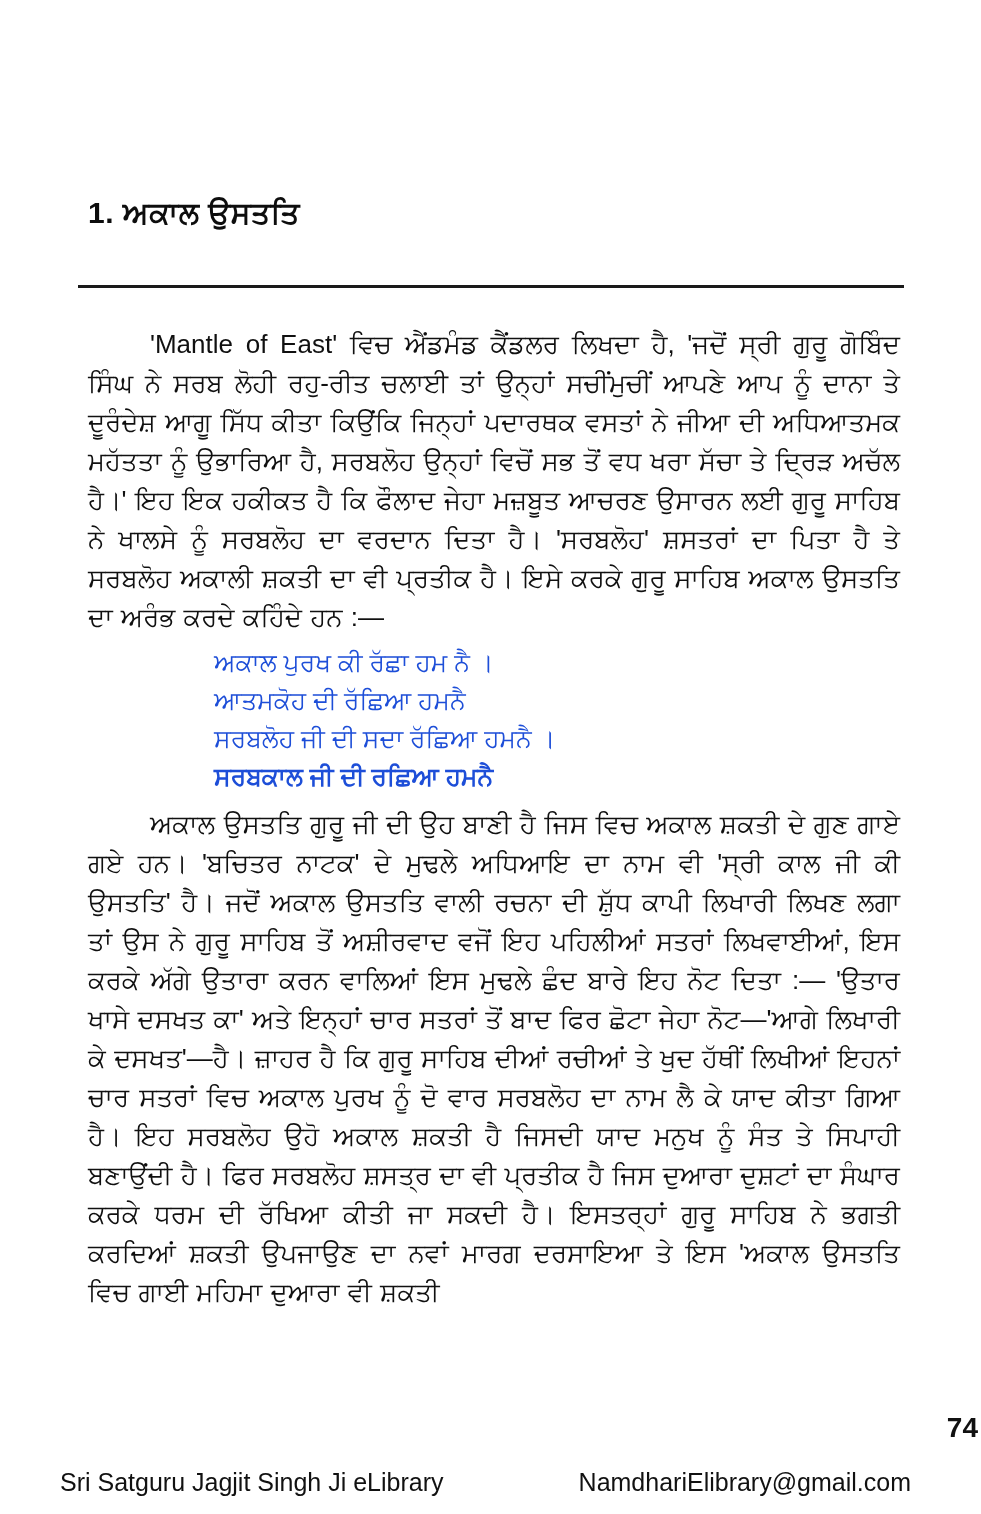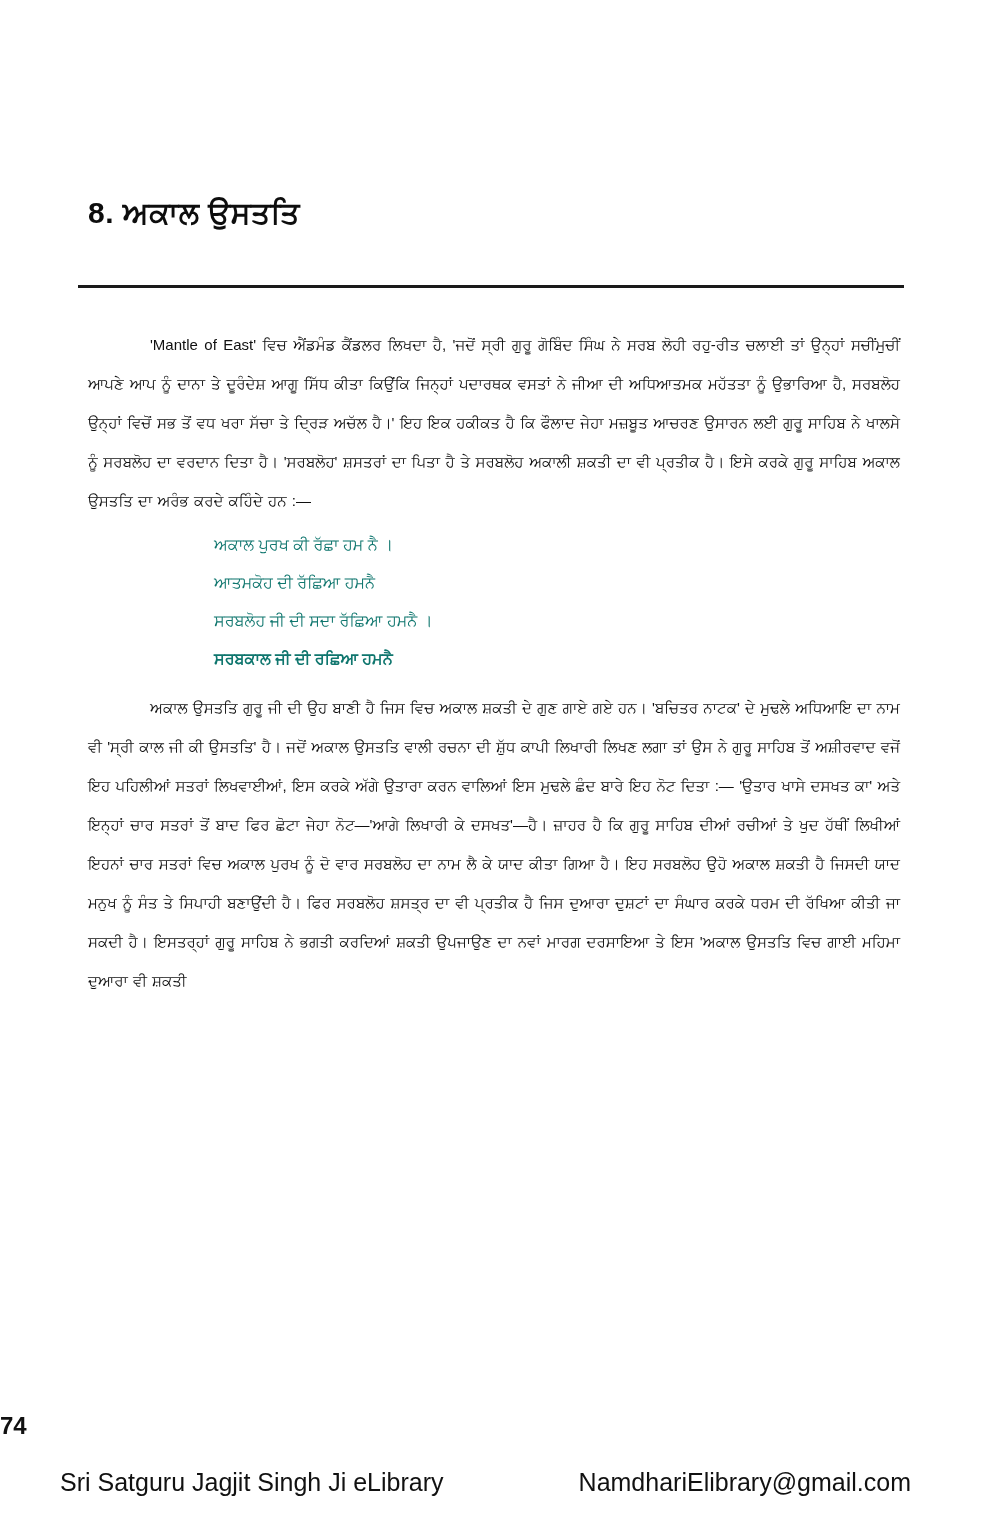--- a/index.html
+++ b/index.html
@@ -40,52 +40,52 @@
     background: #1a1a1a;
   }
   .body-block {
     position: absolute;
     left: 88px;
     top: 325px;
     width: 812px;
   }
   p.para {
     margin: 0 0 6px 0;
-    font-size: 15px;
+    font-size: 26px;
     line-height: 39px;
     text-align: justify;
     text-justify: inter-word;
     color: #101010;
     font-family: "Liberation Sans", sans-serif;
     word-spacing: 1px;
   }
   p.para.indent {
     text-indent: 62px;
   }
   .verse-block {
     margin: 6px 0 10px 0;
     padding-left: 126px;
   }
   .verse-line {
-    font-size: 16px;
+    font-size: 25px;
     line-height: 38px;
-    color: #0f766e;
+    color: #1d4ed8;
     white-space: nowrap;
     font-family: "Liberation Sans", sans-serif;
   }
   .verse-line.bold {
     font-weight: 700;
   }
   .page-number {
     position: absolute;
     left: 0;
-    right: 15px;
+    right: 3px;
     top: 1412px;
-    text-align: left;
-    font-size: 24px;
+    text-align: right;
+    font-size: 28px;
     font-weight: 700;
     color: #111111;
     font-family: "Liberation Sans", sans-serif;
   }
   .footer {
     position: absolute;
     left: 12px;
     right: 0;
     top: 1462px;
     height: 40px;
@@ -103,21 +103,21 @@
   }
   .footer-right {
     margin-right: 22px;
   }
 </style>
 </head>
 <body>
 
 <div class="page">
 
-  <div class="chapter-heading">8.  ਅਕਾਲ ਉਸਤਤਿ</div>
+  <div class="chapter-heading">1.  ਅਕਾਲ ਉਸਤਤਿ</div>
 
   <div class="heading-rule"></div>
 
   <div class="body-block">
 
     <p class="para indent">'Mantle of East' ਵਿਚ ਐਂਡਮੰਡ ਕੈਂਡਲਰ ਲਿਖਦਾ ਹੈ, 'ਜਦੋਂ ਸ੍ਰੀ ਗੁਰੂ ਗੋਬਿੰਦ ਸਿੰਘ ਨੇ ਸਰਬ ਲੋਹੀ ਰਹੁ-ਰੀਤ ਚਲਾਈ ਤਾਂ ਉਨ੍ਹਾਂ ਸਚੀਂਮੁਚੀਂ ਆਪਣੇ ਆਪ ਨੂੰ ਦਾਨਾ ਤੇ ਦੂਰੰਦੇਸ਼ ਆਗੂ ਸਿੱਧ ਕੀਤਾ ਕਿਉਂਕਿ ਜਿਨ੍ਹਾਂ ਪਦਾਰਥਕ ਵਸਤਾਂ ਨੇ ਜੀਆ ਦੀ ਅਧਿਆਤਮਕ ਮਹੱਤਤਾ ਨੂੰ ਉਭਾਰਿਆ ਹੈ, ਸਰਬਲੋਹ ਉਨ੍ਹਾਂ ਵਿਚੋਂ ਸਭ ਤੋਂ ਵਧ ਖਰਾ ਸੱਚਾ ਤੇ ਦ੍ਰਿੜ ਅਚੱਲ ਹੈ।' ਇਹ ਇਕ ਹਕੀਕਤ ਹੈ ਕਿ ਫੌਲਾਦ ਜੇਹਾ ਮਜ਼ਬੂਤ ਆਚਰਣ ਉਸਾਰਨ ਲਈ ਗੁਰੂ ਸਾਹਿਬ ਨੇ ਖਾਲਸੇ ਨੂੰ ਸਰਬਲੋਹ ਦਾ ਵਰਦਾਨ ਦਿਤਾ ਹੈ। 'ਸਰਬਲੋਹ' ਸ਼ਸਤਰਾਂ ਦਾ ਪਿਤਾ ਹੈ ਤੇ ਸਰਬਲੋਹ ਅਕਾਲੀ ਸ਼ਕਤੀ ਦਾ ਵੀ ਪ੍ਰਤੀਕ ਹੈ। ਇਸੇ ਕਰਕੇ ਗੁਰੂ ਸਾਹਿਬ ਅਕਾਲ ਉਸਤਤਿ ਦਾ ਅਰੰਭ ਕਰਦੇ ਕਹਿੰਦੇ ਹਨ :—</p>
 
     <div class="verse-block">
       <div class="verse-line">ਅਕਾਲ ਪੁਰਖ ਕੀ ਰੱਛਾ ਹਮ ਨੈ ।</div>
       <div class="verse-line">ਆਤਮਕੋਹ ਦੀ ਰੱਛਿਆ ਹਮਨੈ</div>

